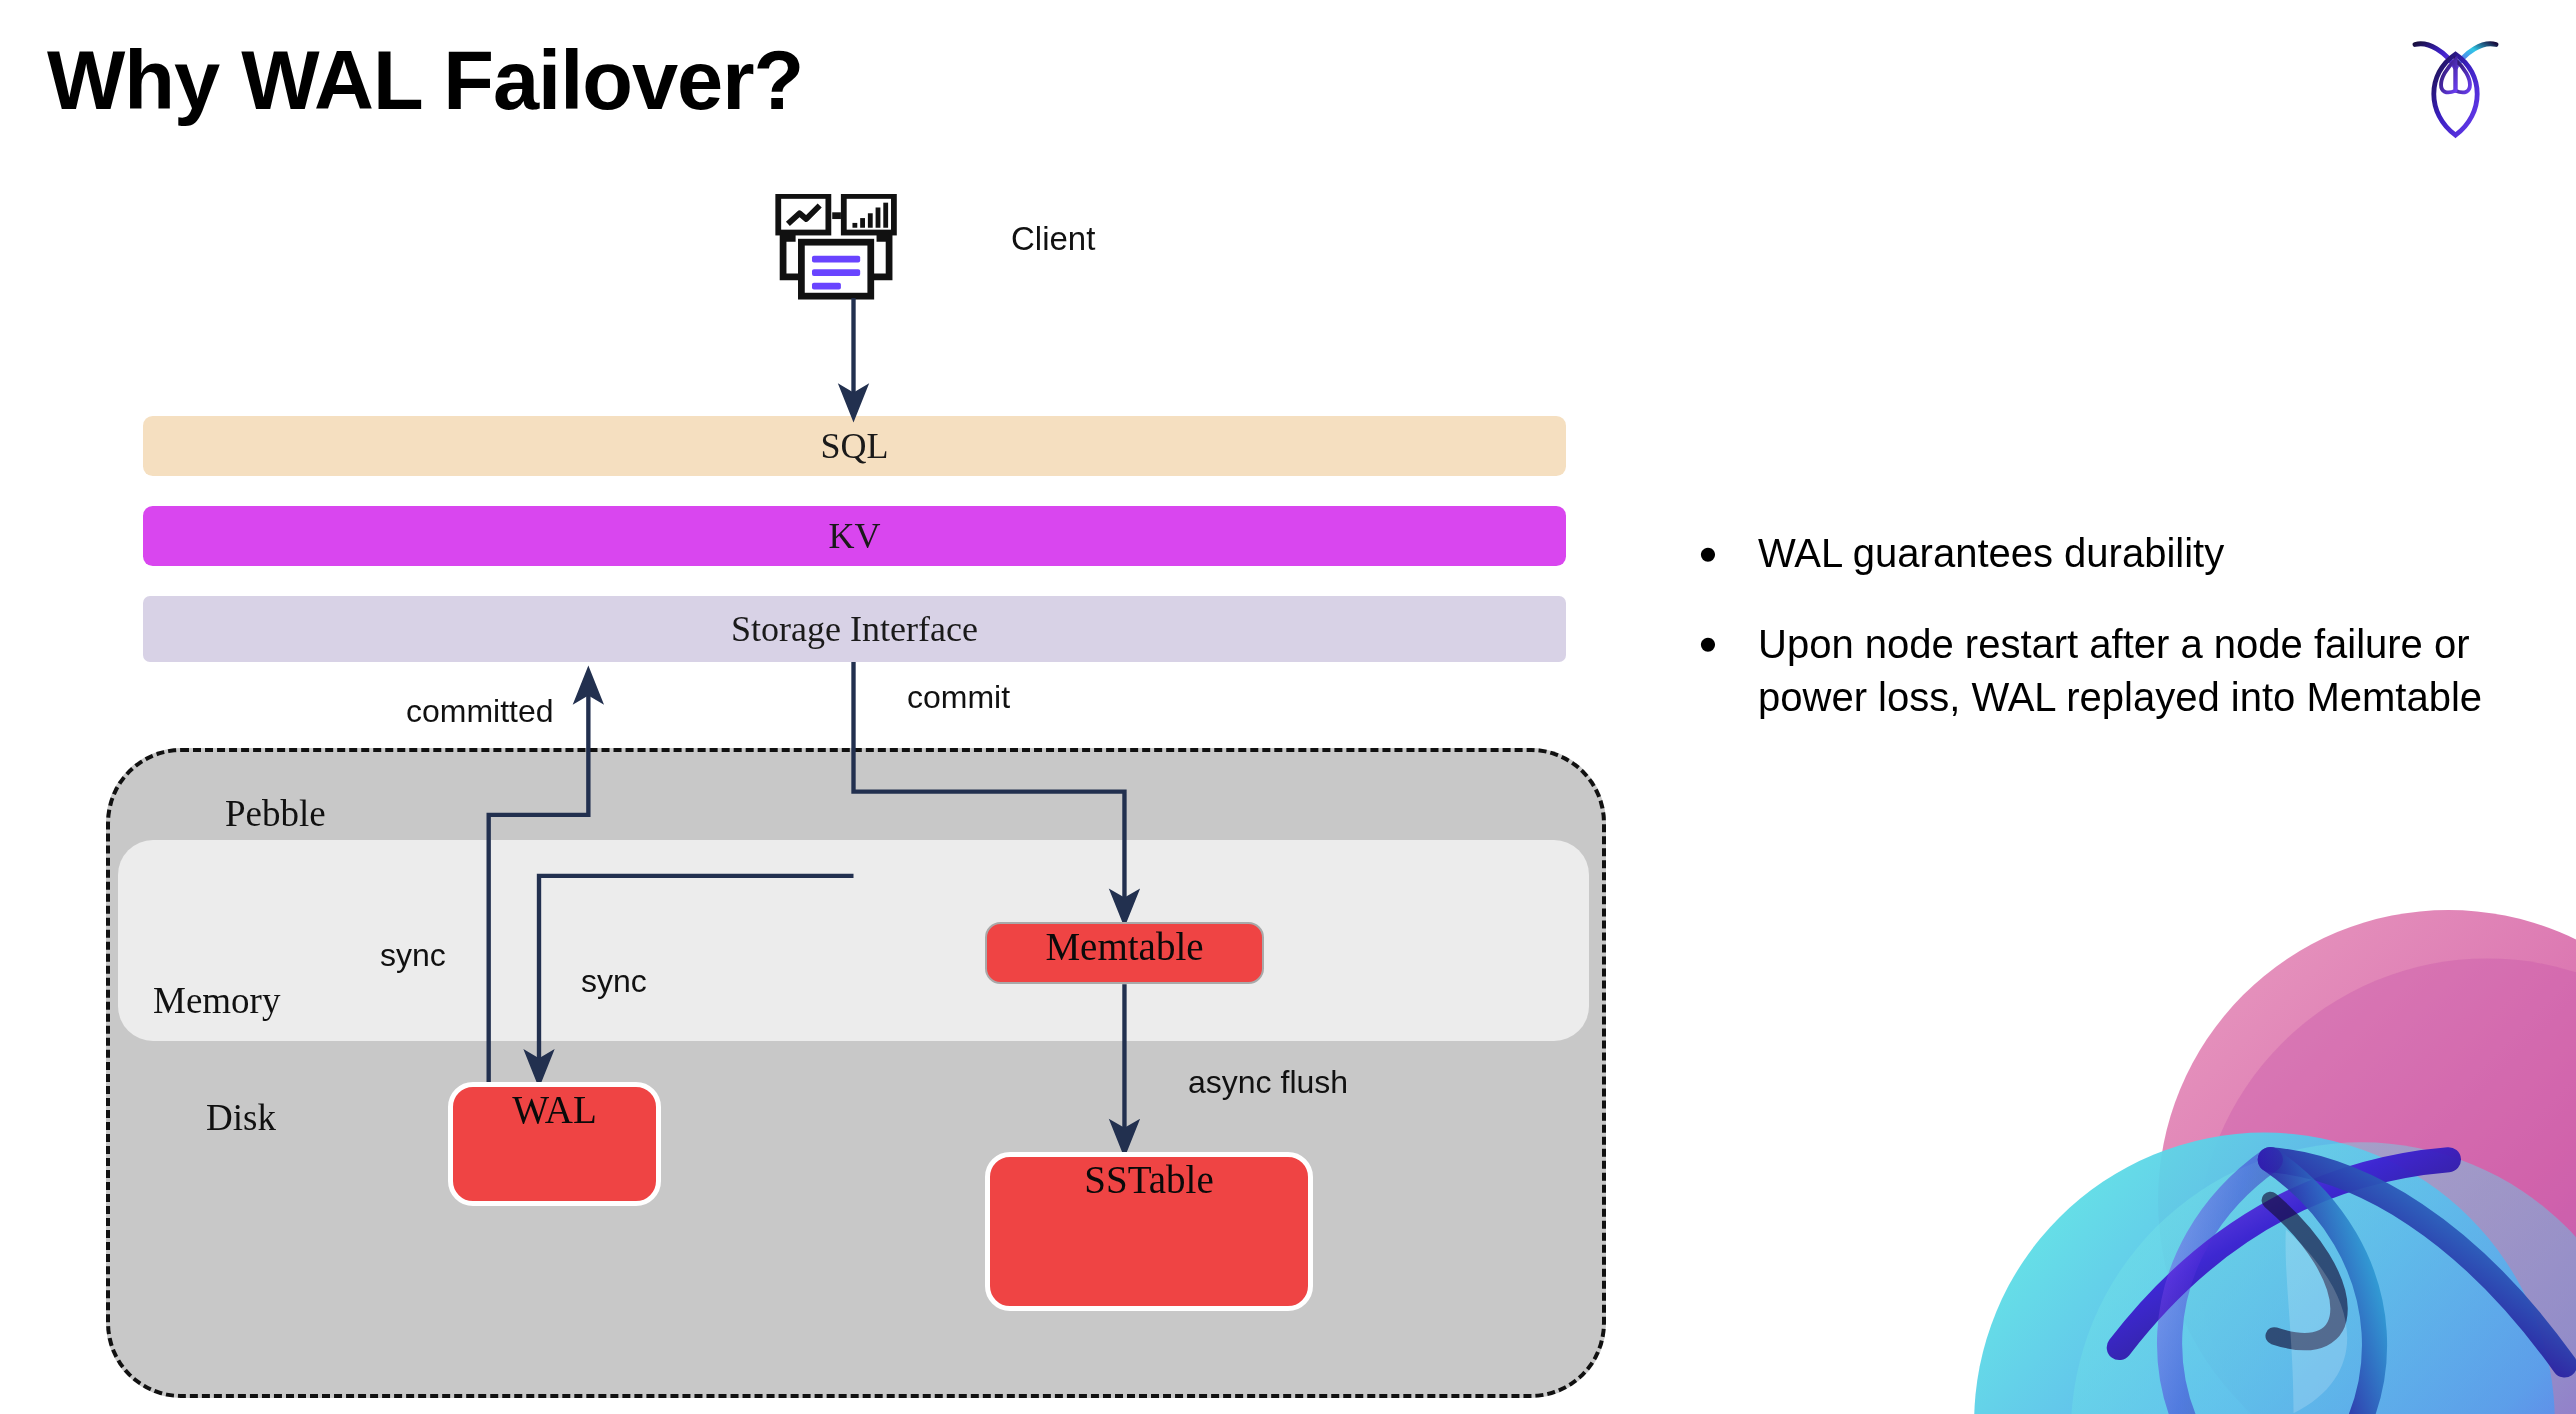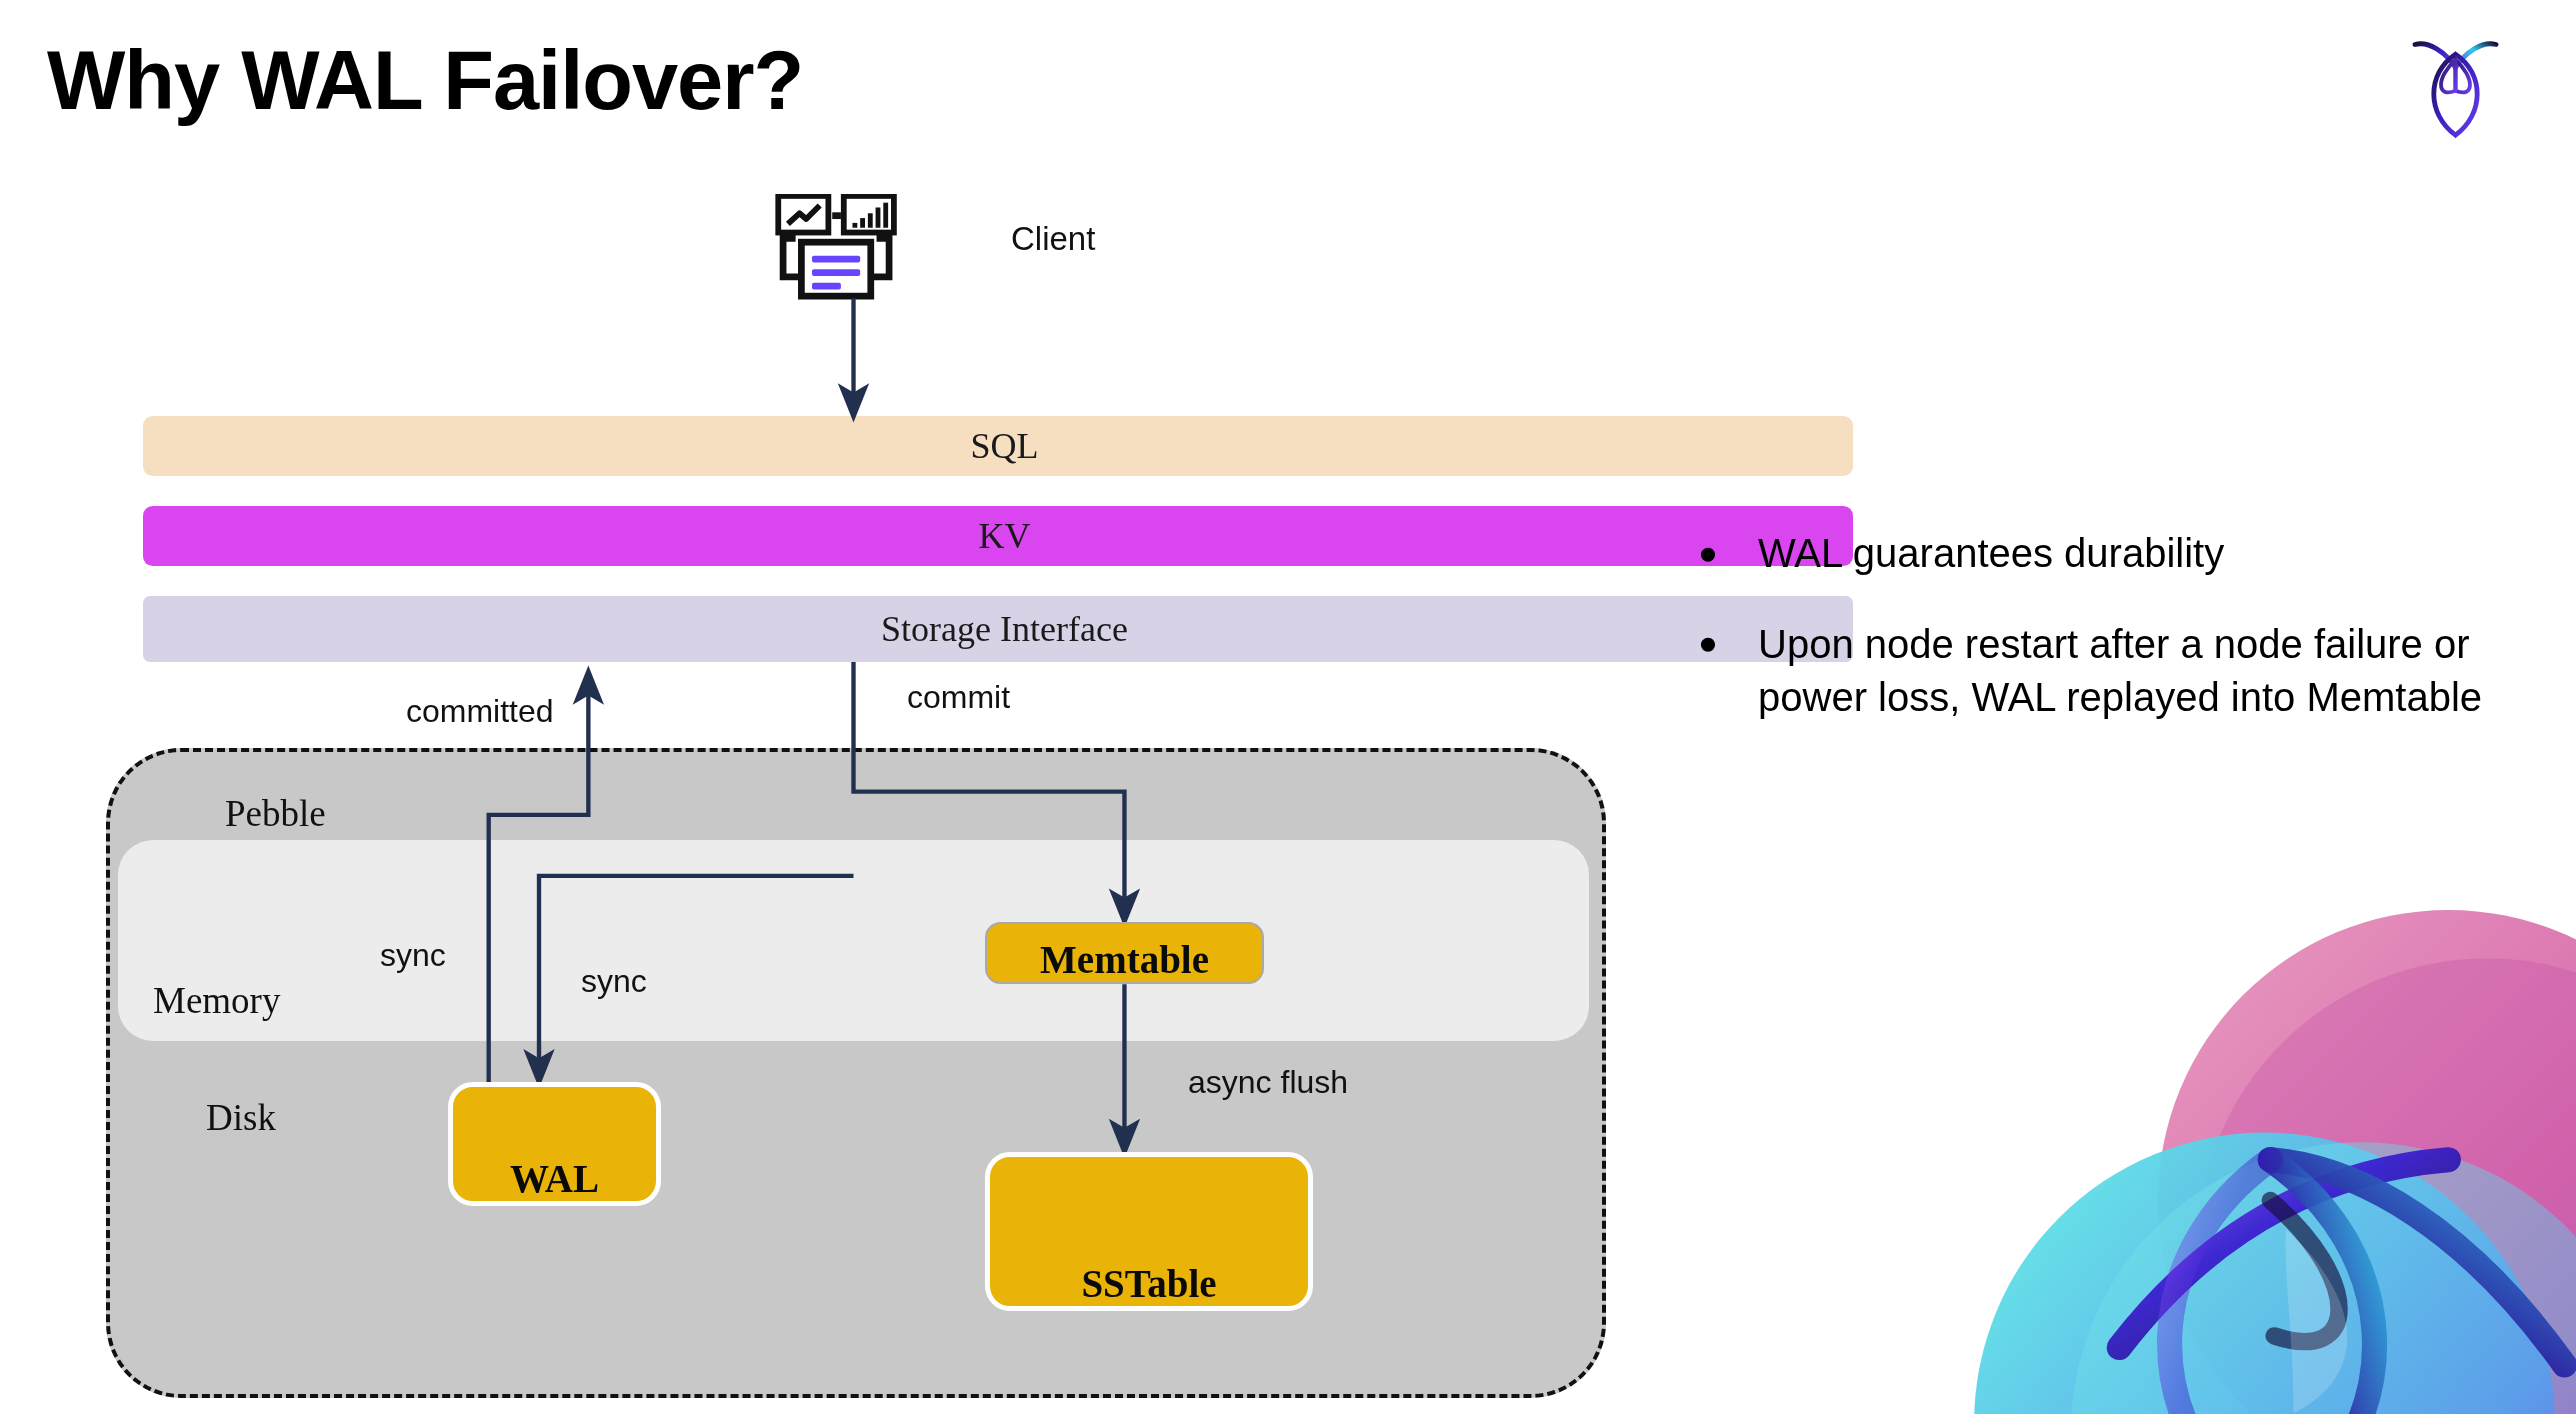--- a/index.html
+++ b/index.html
@@ -64,30 +64,29 @@
     font-size: 33px;
     color: #111111;
     font-family: "Liberation Sans", sans-serif;
     white-space: nowrap;
   }
 
   
   .layer-bar {
     position: absolute;
     left: 143px;
-    width: 1697px;
+    width: 1423px;
     height: 60px;
     border-radius: 9.7px;
     display: flex;
     align-items: center;
     justify-content: center;
     font-family: "Liberation Serif", serif;
     font-size: 36px;
     color: #1a1a1a;
-    padding-left: 13px;
   }
   #layer-sql { top: 416px; background: #f5dfc0; }
   #layer-kv  { top: 506px; background: #d946ef; align-items: center; }
   #layer-si  { top: 596px; background: #d8d2e6; height: 66px; border-radius: 7px; }
 
   
   #pebble-box {
     position: absolute;
     left: 106px;
     top: 748px;
@@ -131,26 +130,26 @@
     left: 206px;
     top: 1096px;
     font-family: "Liberation Serif", serif;
     font-size: 37px;
     color: #111111;
   }
 
   
   .node-box {
     position: absolute;
-    background: #eab308;
+    background: #ef4444;
     display: flex;
-    align-items: flex-end;
+    align-items: flex-start;
     justify-content: center;
     font-family: "Liberation Serif", serif;
-    font-weight: bold;
+    font-weight: normal;
     font-size: 39px;
     color: #0a0a0a;
     box-sizing: border-box;
   }
   #node-memtable {
     left: 985px;
     top: 922px;
     width: 279px;
     height: 62px;
     border: 2.9px solid #a9a9a9;

